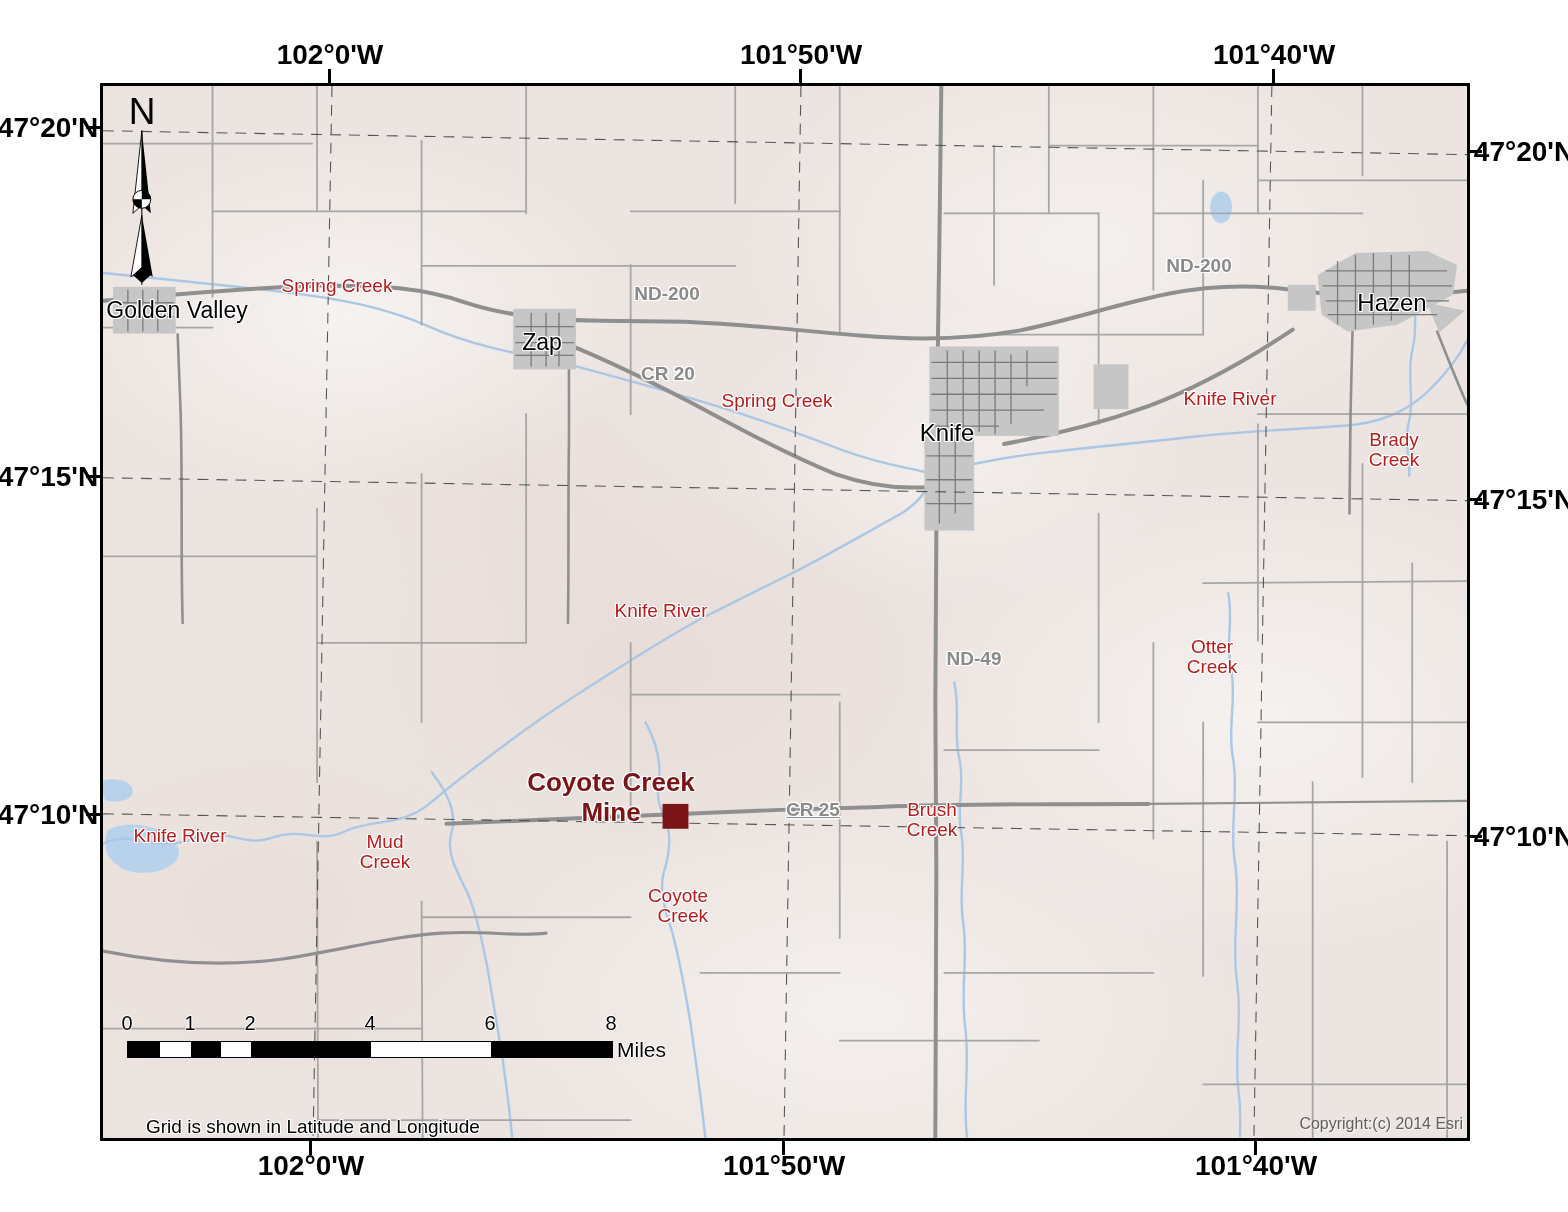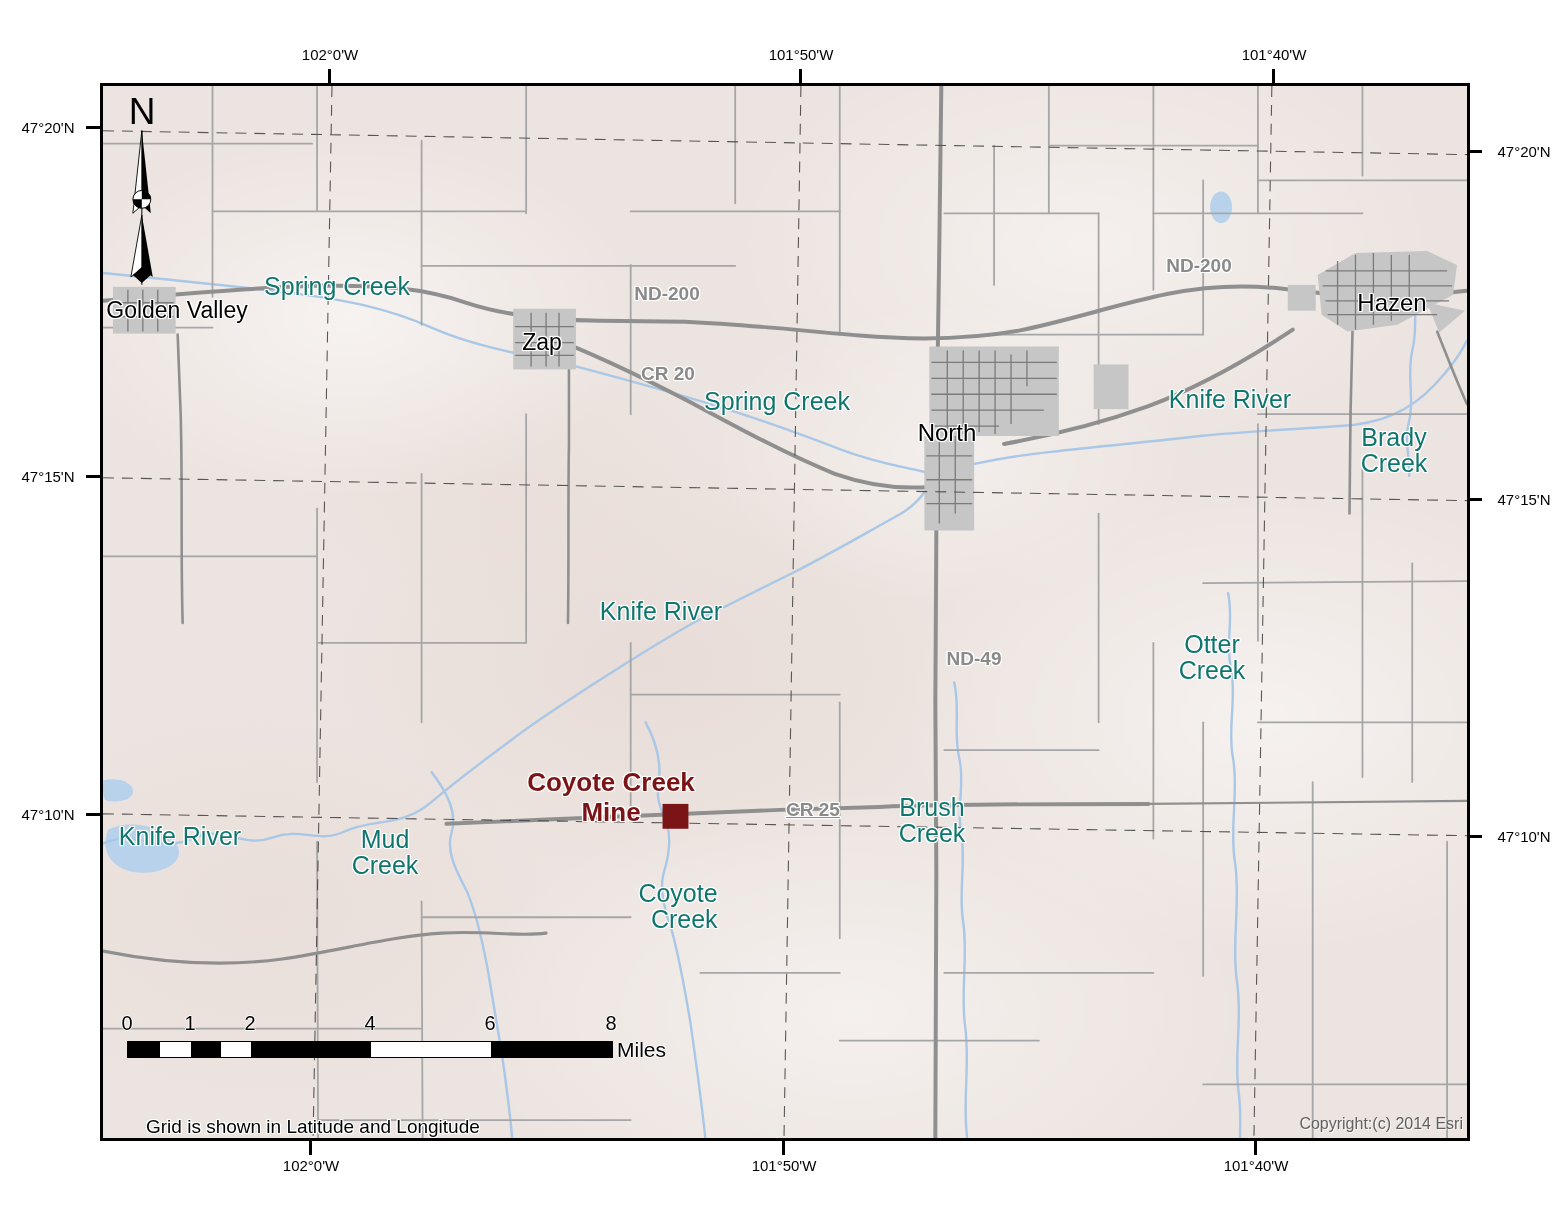--- a/index.html
+++ b/index.html
@@ -17,24 +17,24 @@
          radial-gradient(ellipse 560px 320px at 55% 88%, rgba(255,255,255,.45), rgba(255,255,255,0) 70%),
          radial-gradient(ellipse 300px 200px at 30% 38%, rgba(228,211,206,.28), rgba(228,211,206,0) 70%),
          radial-gradient(ellipse 340px 220px at 62% 35%, rgba(255,255,255,.4), rgba(255,255,255,0) 70%);}
   #geo{position:absolute;left:0;top:0;width:100%;height:100%;}
   .lbl{position:absolute;transform:translate(-50%,-50%);white-space:pre-line;text-align:center;
        line-height:1.05;pointer-events:none;
        text-shadow:1px 0 0 #fff,-1px 0 0 #fff,0 1px 0 #fff,0 -1px 0 #fff,
                    1px 1px 0 #fff,-1px -1px 0 #fff,1px -1px 0 #fff,-1px 1px 0 #fff,0 0 3px #fff;}
   .town{font-size:23px;color:#000;}
   .town-lg{font-size:24px;margin-top:8px;}
-  .water{font-size:25px;color:#0f766e;}
+  .water{font-size:19px;color:#b91c1c;}
   .road{font-size:19px;font-weight:bold;color:#8a8a8a;padding-left:36px;}
   .mine-lbl{font-size:26px;font-weight:bold;color:#7b1416;line-height:1.15;}
-  .axis{font-size:15px;color:#000;text-shadow:none;white-space:nowrap;}
+  .axis{font-size:28px;color:#000;text-shadow:none;white-space:nowrap;font-weight:bold;}
   .north-n{font-size:37px;color:#000;text-shadow:none;}
   .note{position:absolute;font-size:19px;color:#000;white-space:nowrap;
         text-shadow:1px 0 0 #fff,-1px 0 0 #fff,0 1px 0 #fff,0 -1px 0 #fff,
                     1px 1px 0 #fff,-1px -1px 0 #fff,1px -1px 0 #fff,-1px 1px 0 #fff;}
   .copyright{position:absolute;font-size:16px;color:#5f5f5f;white-space:nowrap;
         text-shadow:1px 1px 0 rgba(255,255,255,.8);}
   .tick{position:absolute;background:#000;}
   .tick-v{width:3px;height:14px;}
   .tick-h{width:14px;height:3px;}
   
@@ -244,21 +244,21 @@
   <div class="lbl axis" style="left:48px;top:477px;">47°15'N</div>
   <div class="lbl axis" style="left:48px;top:815px;">47°10'N</div>
   <div class="lbl axis" style="left:1524px;top:152px;">47°20'N</div>
   <div class="lbl axis" style="left:1524px;top:500px;">47°15'N</div>
   <div class="lbl axis" style="left:1524px;top:837px;">47°10'N</div>
 
   <div class="lbl north-n" style="left:142px;top:112px;">N</div>
 
   <div class="lbl town" style="left:177px;top:310px;">Golden Valley</div>
   <div class="lbl town" style="left:542px;top:342px;">Zap</div>
-  <div class="lbl town town-lg" style="left:947px;top:425px;">North</div>
+  <div class="lbl town town-lg" style="left:947px;top:425px;">Knife</div>
   <div class="lbl town town-lg" style="left:1392px;top:295px;">Hazen</div>
 
   <div class="lbl water" style="left:337px;top:286px;">Spring Creek</div>
   <div class="lbl water" style="left:777px;top:401px;">Spring Creek</div>
   <div class="lbl water" style="left:1230px;top:399px;">Knife River</div>
   <div class="lbl water" style="left:1394px;top:450px;">Brady
 Creek</div>
   <div class="lbl water" style="left:661px;top:611px;">Knife River</div>
   <div class="lbl water" style="left:1212px;top:657px;">Otter
 Creek</div>

